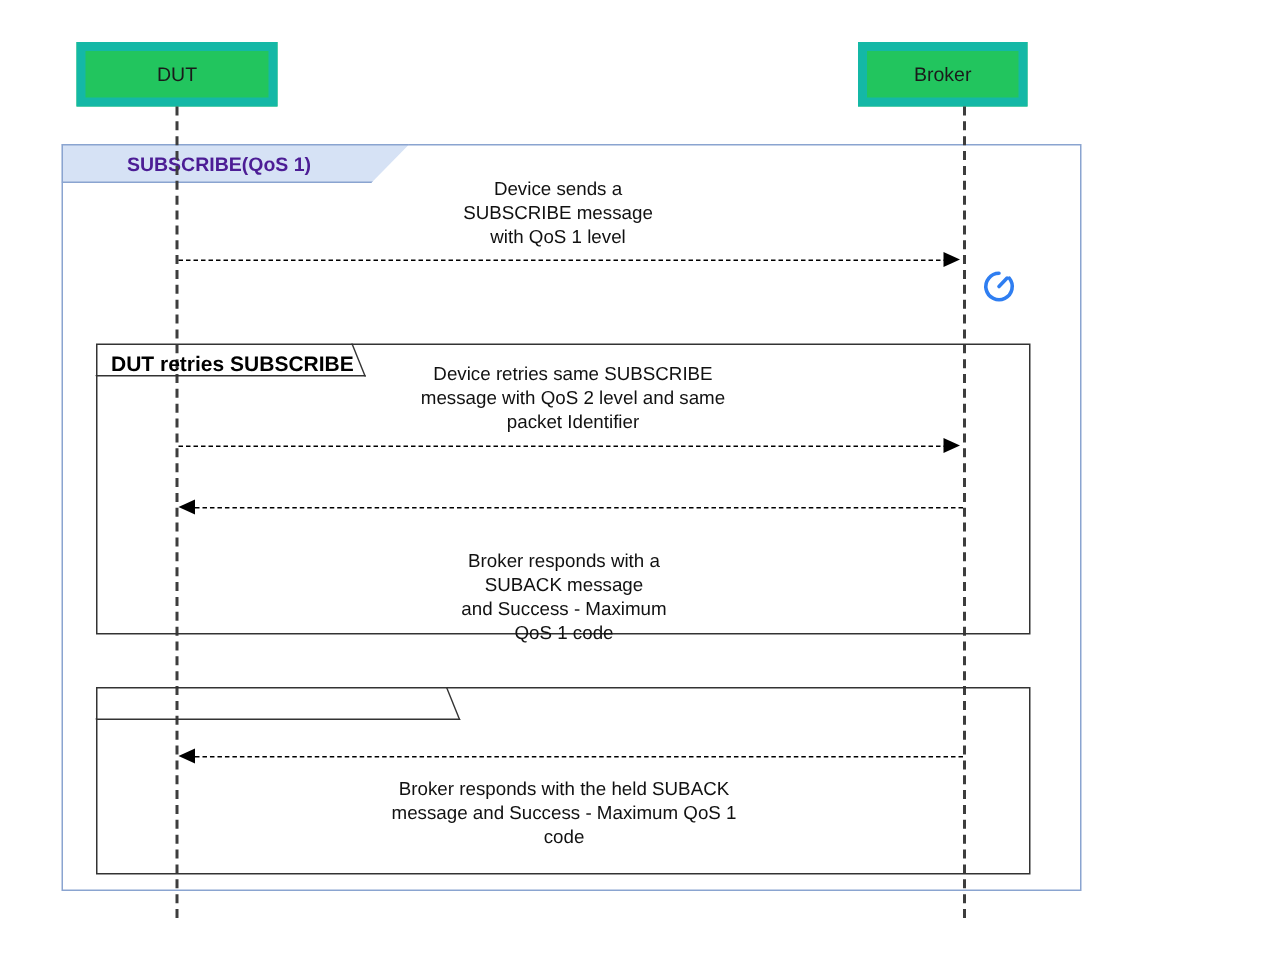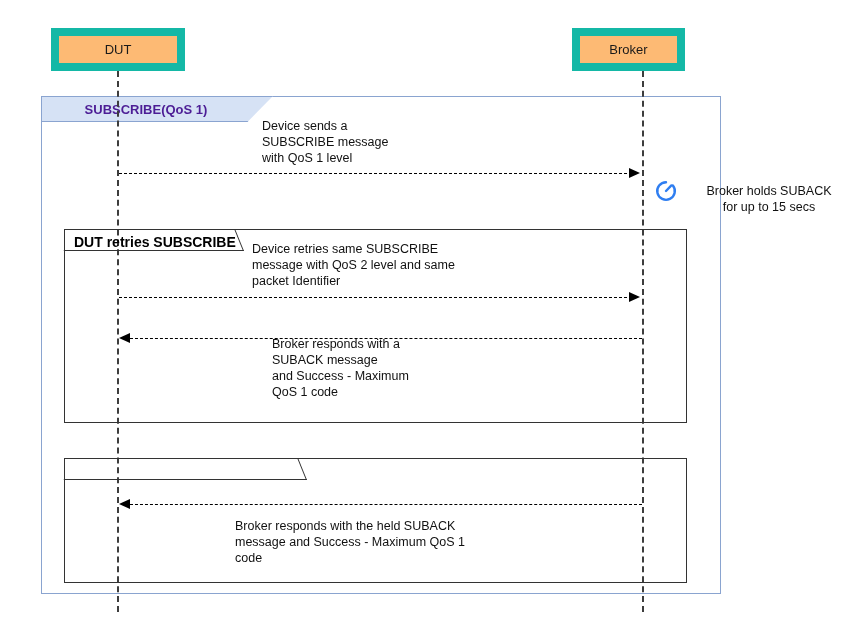--- a/index.html
+++ b/index.html
@@ -17,22 +17,22 @@
     width: 857px;
     height: 635px;
     background: #ffffff;
     overflow: hidden;
   }
 
   
   .actor-box {
     position: absolute;
     box-sizing: border-box;
-    background: #fdba74;
-    border: 8px solid #14b8a6;
+    background: #22c55e;
+    border: 6px solid #14b8a6;
     display: flex;
     align-items: center;
     justify-content: center;
   }
   .actor-label {
     font-size: 13px;
     color: #1a1a1a;
     line-height: 1;
     white-space: nowrap;
   }
@@ -112,20 +112,21 @@
     border-bottom: 5.5px solid transparent;
     border-right: 11px solid #000000;
   }
 
   
   .note {
     position: absolute;
     font-size: 12.5px;
     line-height: 16px;
     color: #111111;
+    text-align: center;
     white-space: pre-line;
   }
   .side-note {
     position: absolute;
     font-size: 12.5px;
     line-height: 16px;
     color: #111111;
     text-align: center;
     white-space: pre-line;
   }
@@ -168,40 +169,38 @@
   <div class="msg-line" style="left:119px; top:173px; width:513px;"></div>
   <div class="arrow-head right" style="left:629px; top:167.5px;"></div>
 
   <div class="timer-icon" style="left:653px; top:178px;">
     <svg width="26" height="26" viewBox="0 0 26 26" aria-hidden="true">
       <path d="M13 4.2 A8.8 8.8 0 1 0 19.9 7.5" fill="none" stroke="#2f7ef1" stroke-width="2.4" stroke-linecap="round"></path>
       <path d="M13 13 L18.4 7.4" fill="none" stroke="#2f7ef1" stroke-width="2.4" stroke-linecap="round"></path>
     </svg>
   </div>
 
-  <div class="side-note" style="left:686px; top:183px; width:166px; text-align:center;">Broker holds SUBACK
-for up to 15 secs</div>
 
   <div class="frame-inner" style="left:64px; top:229px; width:623px; height:194px;"></div>
 
   <div class="frame-inner-tab" style="left:64px; top:229px; width:180px; height:22px;"></div>
 
   <div class="frame-inner-label" style="left:74px; top:234px;">DUT retries SUBSCRIBE</div>
 
   <div class="note" style="left:252px; top:241px; width:260px;">Device retries same SUBSCRIBE
 message with QoS 2 level and same
 packet Identifier</div>
 
   <div class="msg-line" style="left:119px; top:297px; width:513px;"></div>
   <div class="arrow-head right" style="left:629px; top:291.5px;"></div>
 
   <div class="msg-line" style="left:130px; top:338px; width:512px;"></div>
   <div class="arrow-head left" style="left:119px; top:332.5px;"></div>
 
-  <div class="note" style="left:272px; top:336px; width:208px;">Broker responds with a
+  <div class="note" style="left:272px; top:366px; width:208px;">Broker responds with a
 SUBACK message
 and Success - Maximum
 QoS 1  code</div>
 
   <div class="frame-inner" style="left:64px; top:458px; width:623px; height:125px;"></div>
 
   <div class="frame-inner-tab" style="left:64px; top:458px; width:243px; height:22px;"></div>
 
 
   <div class="msg-line" style="left:130px; top:504px; width:512px;"></div>

